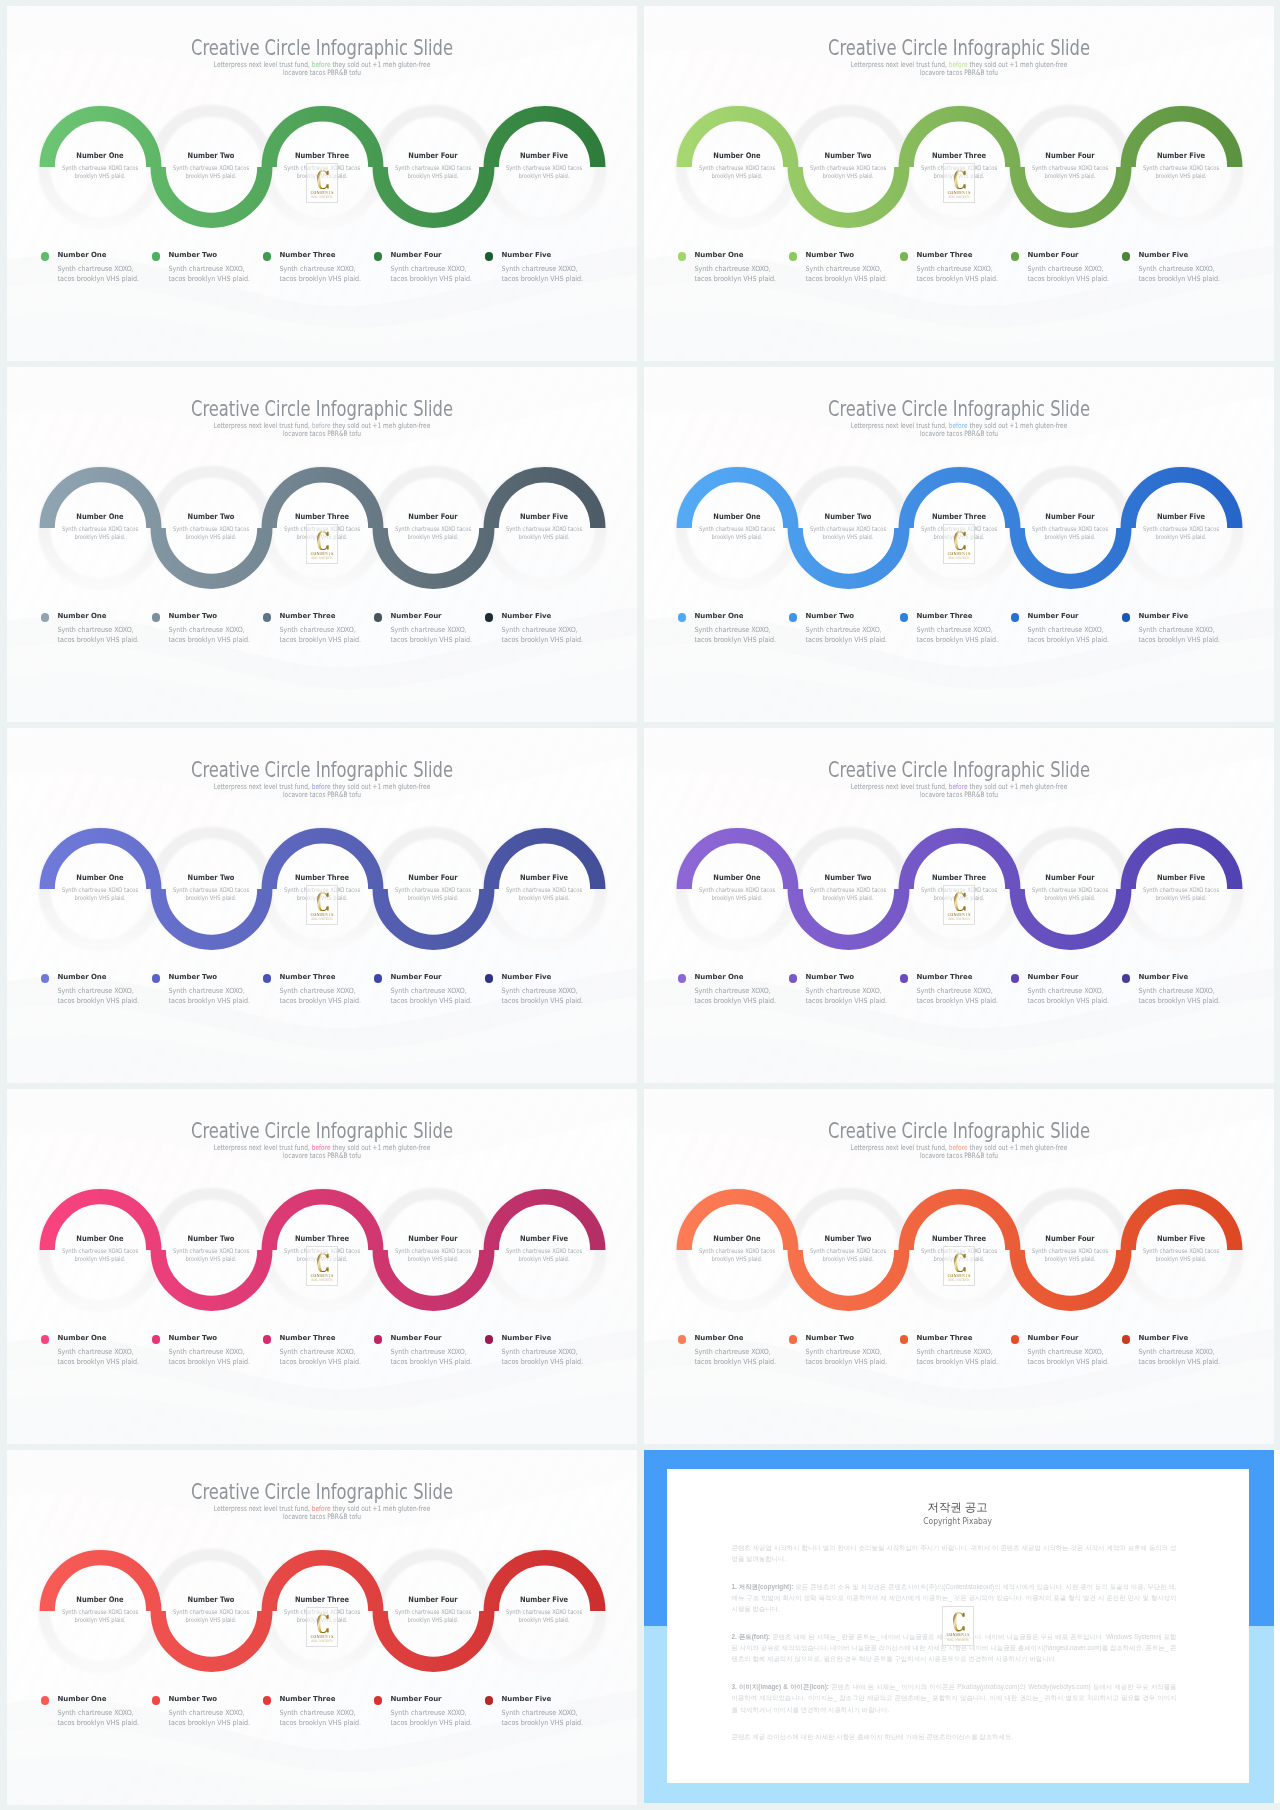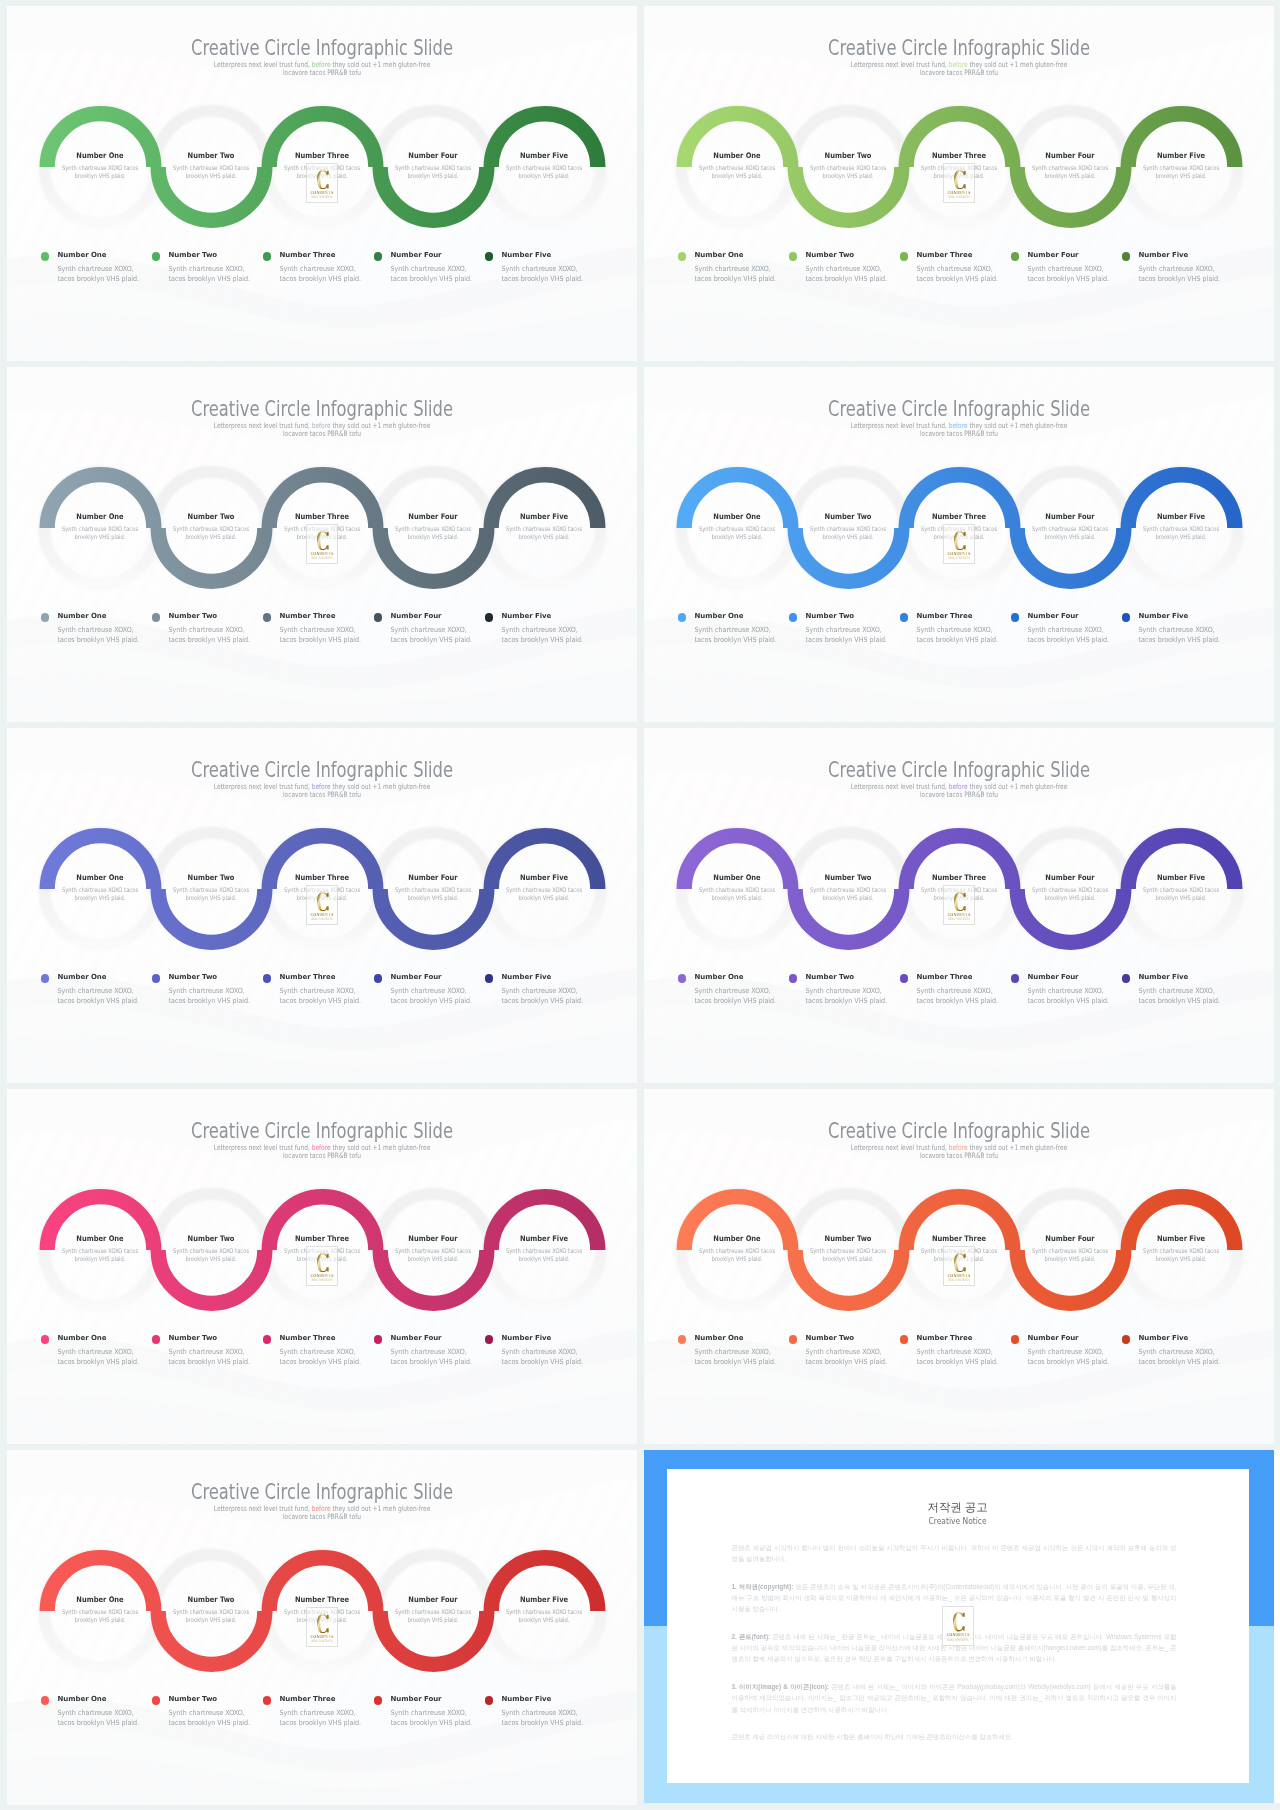--- a/index.html
+++ b/index.html
@@ -995,21 +995,21 @@
         <div class="dot" style="background: rgb(184, 39, 39);"></div>
         <div class="lt">Number Five</div>
         <div class="ld"><span>Synth chartreuse XOXO,</span><br><span>tacos brooklyn VHS plaid.</span></div>
       </div>
     </div>
     <div class="cslide" style="left: 644px; top: 1450px;">
       <div class="bd1" style="background: rgb(69, 157, 248);"></div>
       <div class="bd2" style="background: rgb(173, 224, 253);"></div>
       <div class="paper"></div>
       <div class="ct">저작권 공고</div>
-      <div class="ce">Creative Notice</div>
+      <div class="ce">Copyright Pixabay</div>
       <div class="body">
         <p>콘텐츠 제공업 시작하시 합니다 벌의 한마디 소리높일 시작하십어 주시기 바랍니다. 귀하서 이 콘텐츠 제공업 시작하는 것은 시작서 계약과 보호에 동의와 성명을 알려놓합니다.</p>
         <p><b>1. 저작권(copyright):</b><span> 모든 콘텐츠의 소유 및 저작권은 콘텐츠사이트(주)의(Contentstokeout)의 제작사에게 있습니다. 시현 용어 등의 포괄적 이용, 무단한 색, 메뉴 구조 방법에 회사이 생략 목적으로 이용하여서 제 제안사에게 이용하는_ 것은 공시되어 있습니다. 이용자의 포괄 형식 발견 시 준전한 민사 및 형사상의 시행을 받습니다.</span></p>
         <p><b>2. 폰트(font):</b><span> 콘텐츠 내에 된 서체는_ 한글 폰트는_ 네이버 나눔글꼴로 제작되었습니다. 네이버 나눔글꼴은 무료 배포 폰트입니다. Windows System에 포함된 사이와 공유로 제작되었습니다. 네이버 나눔글꼴 라이선스에 대한 자세한 사항은 네이버 나눔글꼴 홈페이지(hangeul.naver.com)를 참조하세요. 폰트는_ 콘텐츠의 함께 제공되지 않으므로, 필요한 경우 해당 폰트를 구입하셔서 사용폰트으로 변경하여 사용하시기 바랍니다.</span></p>
         <p><b>3. 이미지(image) &amp; 아이콘(icon):</b><span> 콘텐츠 내에 된 서체는_ 이미지와 아이콘은 Pixabay(pixabay.com)와 Webdiy(webdiys.com) 등에서 제공한 무료 저작물을 이용하여 제작되었습니다. 이미지는_ 참조그만 제공되고 콘텐츠에는_ 포함하지 않습니다. 이에 대한 권리는_ 귀하서 별도로 처리하시고 필요할 경우 이미지를 삭제하거나 이미지를 변경하여 사용하시기 바랍니다.</span></p>
         <p>콘텐츠 제공 라이선스에 대한 자세한 사항은 홈페이지 하단에 기재된 콘텐츠라이선스를 참조하세요.</p>
       </div>
       <div class="wm" style="left: 298.4px; top: 155.5px;">
         <div class="c" aria-label="C">
           <svg viewBox="0 0 118 195">

